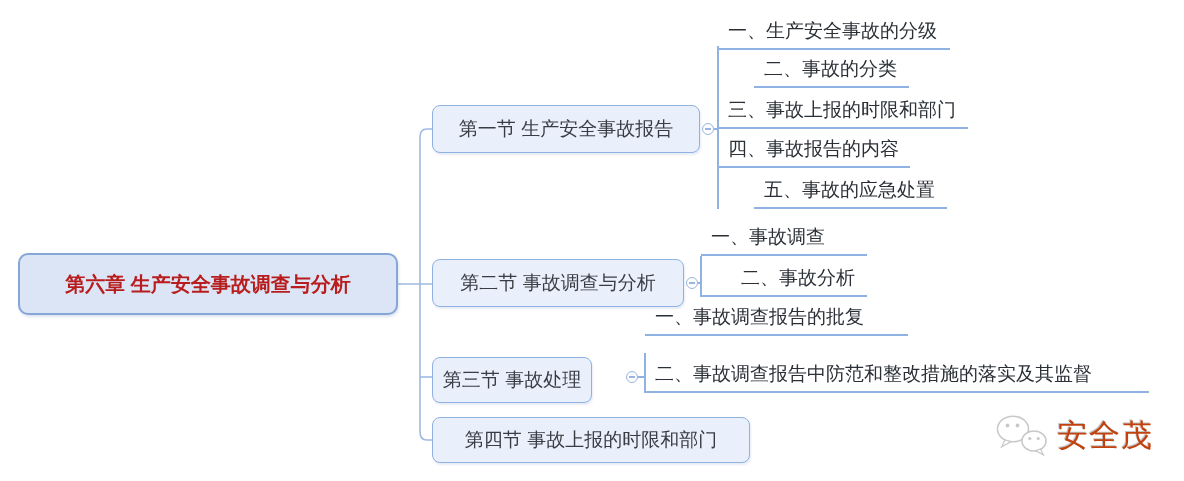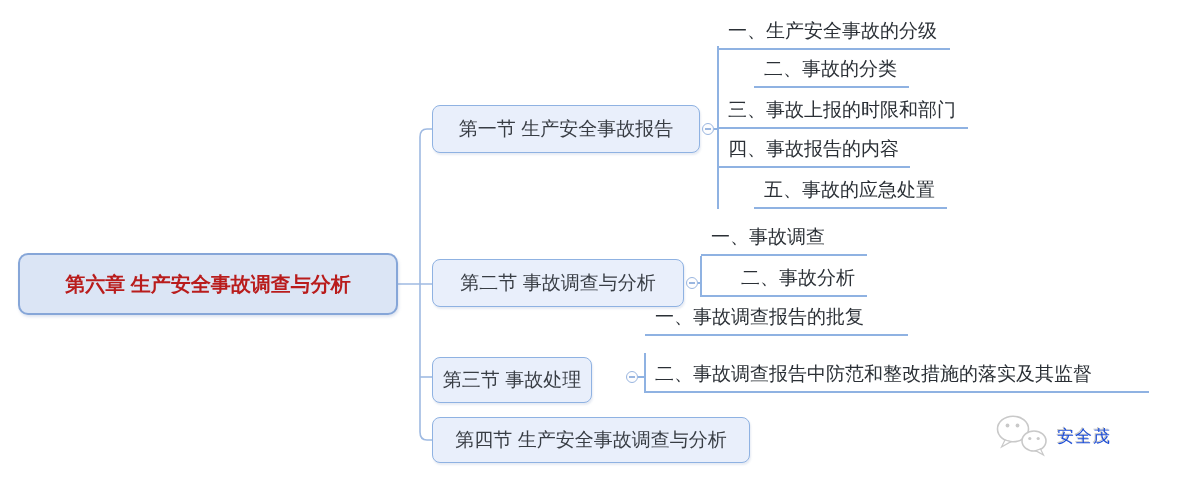--- a/index.html
+++ b/index.html
@@ -47,22 +47,22 @@
     cursor:pointer;
   }
   .collapse::after{
     content:"";display:block;width:6px;height:1.5px;background:#9ab6e0;
   }
   .watermark{
     position:absolute;left:994px;top:406px;width:180px;height:60px;
     display:flex;align-items:center;gap:7px;
   }
   .wm-label{
-    font-size:17px;letter-spacing:1px;
-    color:#1d4ed8;
+    font-size:31px;letter-spacing:1px;
+    color:#c2410c;
     text-shadow:-1px -1px 0 #c3c3c3, 1px 1px 0 #ffffff;
     white-space:nowrap;
     font-family:Liberation Mono, monospace;
   }
 </style>
 </head>
 <body>
 
 <div id="canvas">
 
@@ -96,21 +96,21 @@
   <div class="node branch-node" style="left:432px;top:259px;width:252px;height:48px;">第二节 事故调查与分析</div>
   <div class="collapse" style="left:686px;top:277px;" title=""></div>
   <div class="leaf" style="left:701px;top:218px;width:166px;">一、事故调查</div>
   <div class="leaf" style="left:701px;top:259px;width:166px;padding-left:40px;">二、事故分析</div>
 
   <div class="node branch-node" style="left:432px;top:357px;width:160px;height:46px;">第三节 事故处理</div>
   <div class="collapse" style="left:626px;top:371px;" title=""></div>
   <div class="leaf" style="left:645px;top:298px;width:263px;">一、事故调查报告的批复</div>
   <div class="leaf" style="left:645px;top:355px;width:504px;">二、事故调查报告中防范和整改措施的落实及其监督</div>
 
-  <div class="node branch-node" style="left:432px;top:417px;width:318px;height:46px;">第四节 生产安全事故调查与分析</div>
+  <div class="node branch-node" style="left:432px;top:417px;width:318px;height:46px;">第四节 事故上报的时限和部门</div>
 
   <div class="watermark">
     <span style="display:inline-flex;">
       <svg width="56" height="46" viewBox="0 0 56 46">
         <g stroke="#c9c9c9" stroke-width="1.6" fill="#ffffff">
           <ellipse cx="19" cy="16" rx="15.5" ry="12.8"></ellipse>
           <path d="M11 27 L7.5 34 L17 28.6 Z" stroke-width="1.2"></path>
         </g>
         <circle cx="13.5" cy="12.5" r="1.9" fill="#c9c9c9"></circle>
         <circle cx="23.5" cy="12.5" r="1.9" fill="#c9c9c9"></circle>

